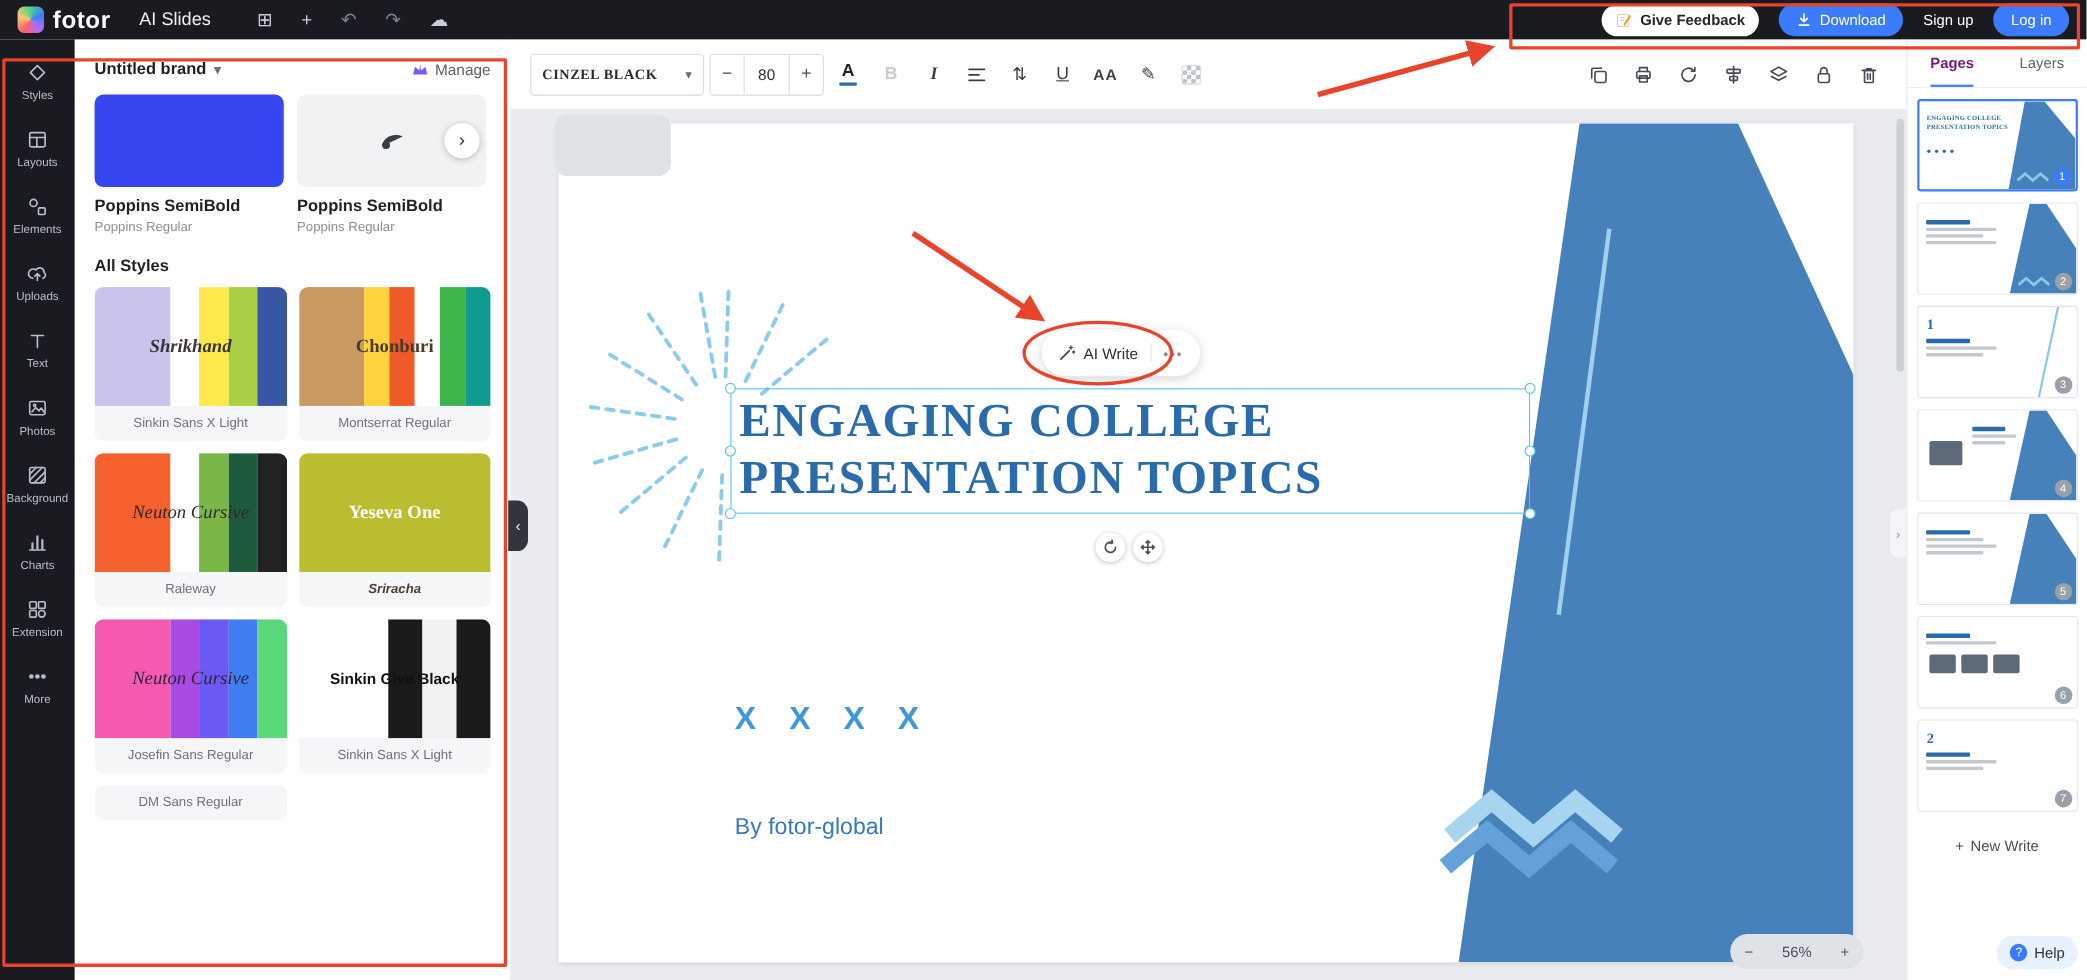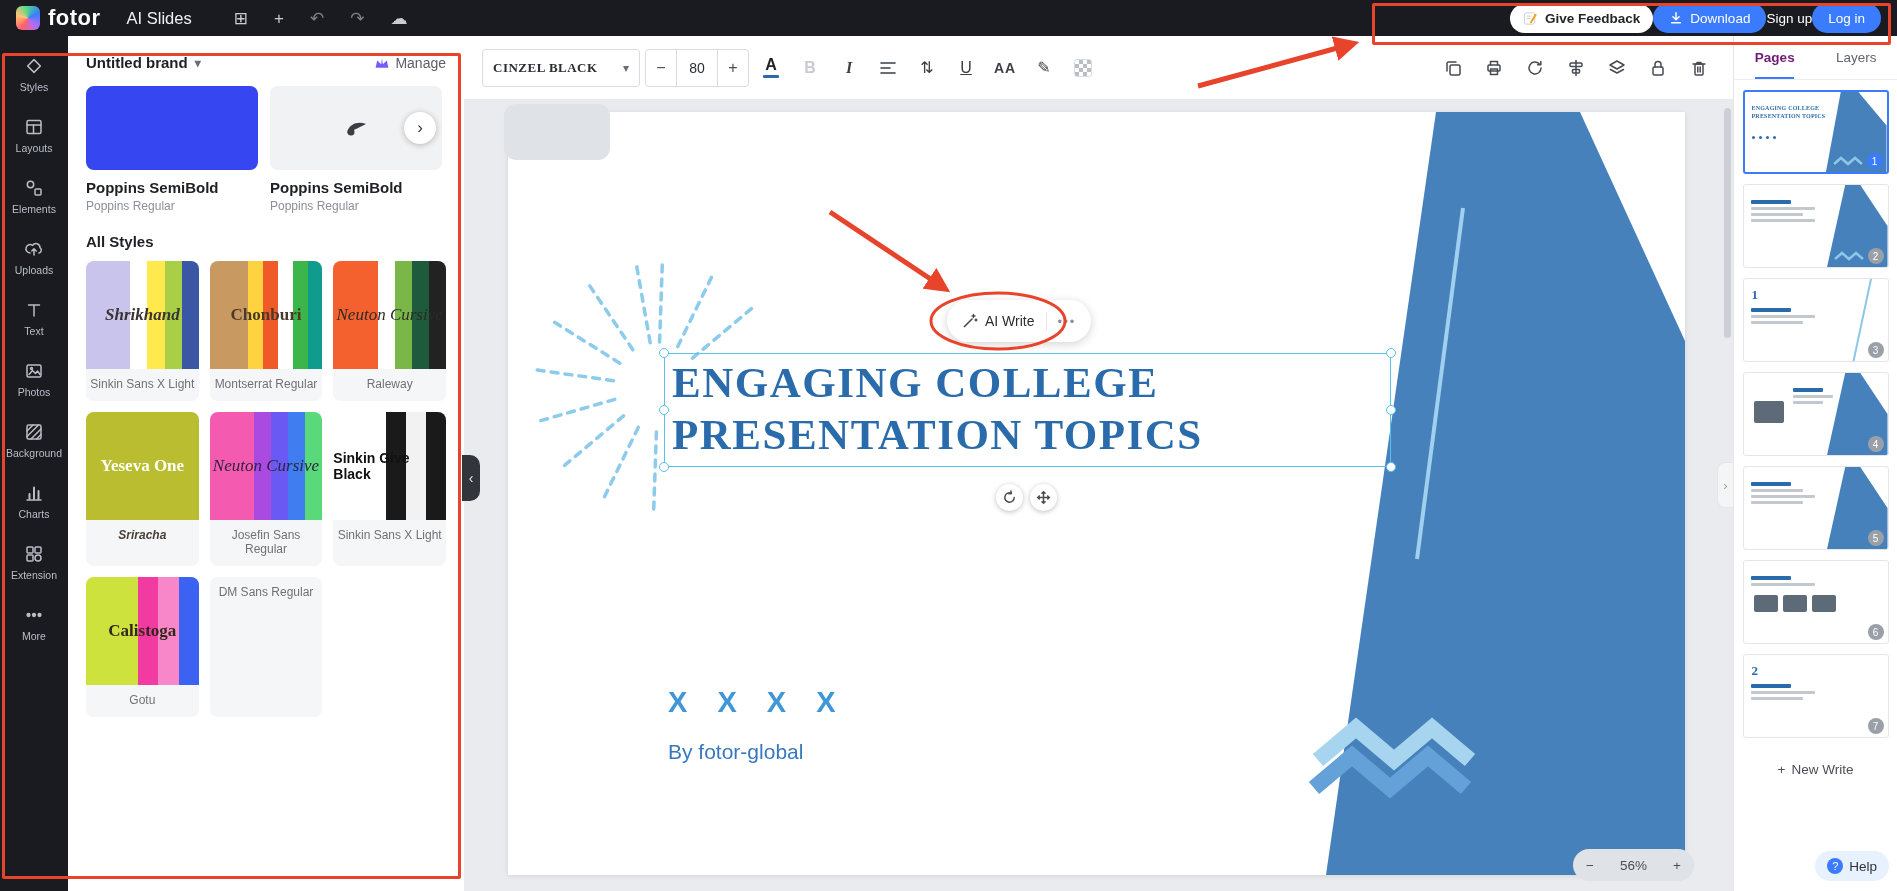--- a/index.html
+++ b/index.html
@@ -8,21 +8,21 @@
 
 
 .topbar{height:36px;background:#191b20;display:flex;align-items:center;padding:0 16px;gap:16px}
 .logo{display:flex;align-items:center;gap:8px}
 .logo-mark{width:24px;height:24px;border-radius:6px;background:conic-gradient(from 210deg,#ff5f6d,#ffc371,#50d88a,#3b7cfe,#b06ef5,#ff5f6d)}
 .logo-text{color:#fff;font-size:22px;font-weight:bold;letter-spacing:.5px}
 .app-title{color:#eef0f3;font-size:16.5px;margin-left:10px}
 .hd-icons{display:flex;gap:26px;margin-left:26px;align-items:center}
 .hd-icon{color:#c9ccd3;font-size:17px;cursor:pointer;line-height:1}
 .hd-icon.dim{color:#7d828c}
-.hd-right{margin-left:auto;display:flex;align-items:center;}
+.hd-right{margin-left:auto;display:flex;align-items:center;gap:18px}
 .feedback-pill{background:#fff;border-radius:15px;height:29px;display:flex;align-items:center;gap:7px;padding:0 13px;font-size:13.5px;color:#23262b;font-weight:bold;cursor:pointer}
 .btn-blue{background:#3b7cfe;color:#fff;border:none;border-radius:16px;height:30px;padding:0 16px;font-size:13.5px;display:flex;align-items:center;gap:7px;font-family:inherit;cursor:pointer}
 .signup{color:#fff;font-size:13.5px;cursor:pointer}
 
 
 .bodyrow{display:flex;height:855px}
 .sidebar{width:68px;background:#191b20;display:flex;flex-direction:column;align-items:center;padding-top:8px;flex:none}
 .sb-item{width:100%;display:flex;flex-direction:column;align-items:center;gap:5px;padding:12px 0;cursor:pointer}
 .sb-item svg{stroke:#b9bdc6;fill:none;stroke-width:1.5;stroke-linecap:round;stroke-linejoin:round}
 .sb-label{font-size:10.5px;color:#b9bdc6}
@@ -33,21 +33,21 @@
 .brand-name{font-size:15px;font-weight:bold;color:#1d2025;display:flex;gap:7px;align-items:center;cursor:pointer}
 .chev{color:#6a6e76;font-size:12px}
 .manage{display:flex;align-items:center;gap:5px;font-size:14px;color:#5c6068;cursor:pointer}
 .brand-cards{display:flex;gap:12px;margin-top:15px;position:relative}
 .brand-card{width:172px;flex:none;cursor:pointer}
 .brand-image{height:84px;border-radius:8px;display:flex;align-items:center;justify-content:center}
 .brand-title{font-size:15px;font-weight:bold;color:#1d2025;margin-top:9px}
 .brand-sub{font-size:12px;color:#8a8f98;margin-top:3px}
 .next-btn{position:absolute;right:10px;top:26px;width:32px;height:32px;border-radius:50%;background:#fff;box-shadow:0 1px 6px rgba(0,0,0,.25);display:flex;align-items:center;justify-content:center;font-size:17px;color:#33363c;cursor:pointer;z-index:3}
 .all-styles{font-size:15px;font-weight:bold;color:#1d2025;margin-top:20px}
-.styles-grid{display:grid;grid-template-columns:1fr 1fr 1fr;gap:11px;margin-top:11px}
+.styles-grid{display:grid;grid-template-columns:1fr 1fr;gap:11px;margin-top:11px}
 .style-card{background:#f5f6f8;border-radius:8px;overflow:hidden;cursor:pointer}
 .style-image{height:108px;position:relative}
 .stripe-row{position:absolute;inset:0;display:flex}
 .stripe-row div{height:100%}
 .style-name{position:absolute;inset:0;display:flex;align-items:center;justify-content:center;font-size:17px}
 .style-sub{font-size:12px;color:#6e7277;text-align:center;padding:8px 4px 10px;background:#f5f6f8}
 .collapse-tab{position:absolute;left:462px;top:455px;width:18px;height:46px;background:#32353c;color:#e8e9ec;border-radius:0 10px 10px 0;display:flex;align-items:center;justify-content:center;font-size:14px;z-index:40;cursor:pointer}
 
 
 .main{flex:1;display:flex;flex-direction:column;min-width:0}
@@ -71,21 +71,21 @@
 .tb-ico svg{stroke:#464a52;fill:none;stroke-width:1.5;stroke-linecap:round;stroke-linejoin:round}
 .tb-right{display:flex;gap:9px;align-items:center}
 
 .canvas{flex:1;position:relative;background:#e9ebef;overflow:hidden}
 .floating-card{position:absolute;left:40px;top:4px;width:106px;height:56px;background:#dfe2e7;border-radius:12px;z-index:6}
 .slide{position:absolute;left:44px;top:12px;width:1177px;height:763px;background:#fff;box-shadow:0 1px 5px rgba(0,0,0,.1);z-index:2;overflow:hidden}
 .deco{position:absolute;inset:0;z-index:1}
 .slide-titlebox{position:absolute;left:156px;top:241px;width:727px;height:114px;border:1.5px solid #58c2e9;padding:3px 0 0 7px;z-index:5}
 .title-line{font-family:"Liberation Serif",serif;font-weight:bold;font-size:43px;line-height:1.22;letter-spacing:1.5px;color:#2a6cab;white-space:nowrap}
 .hdl{position:absolute;width:10px;height:10px;background:#fff;border:1.5px solid #58c2e9;border-radius:50%;z-index:6}
-.x-row{position:absolute;left:160px;top:574px;font-size:29px;font-weight:bold;color:#3f97d8;letter-spacing:11px;z-index:4}
+.x-row{position:absolute;left:160px;top:526px;font-size:29px;font-weight:bold;color:#3f97d8;letter-spacing:11px;z-index:4}
 .byline{position:absolute;left:160px;top:628px;font-size:21px;color:#3778bc;z-index:4}
 .ai-pill{position:absolute;left:439px;top:188px;height:42px;border-radius:21px;background:#fff;box-shadow:0 2px 10px rgba(0,0,0,.18);display:flex;align-items:center;padding:0 15px;gap:11px;z-index:20}
 .ai-btn{display:flex;gap:7px;cursor:pointer}
 .ai-label{font-size:14px;color:#2b2e33}
 .ai-div{width:1px;height:18px;background:#e3e5e9}
 .ai-more{color:#8a8f98;font-size:13px;letter-spacing:1.5px;cursor:pointer}
 .ctl{position:absolute;width:27px;height:27px;border-radius:50%;background:#fff;box-shadow:0 1px 5px rgba(0,0,0,.25);display:flex;align-items:center;justify-content:center;top:372px;z-index:10;cursor:pointer}
 .ctl svg{stroke:#4a4e55;fill:none;stroke-width:1.6;stroke-linecap:round}
 .ctl.rot{left:488px}.ctl.mov{left:522px}
 .zoom-pill{position:absolute;right:39px;bottom:10px;width:121px;height:32px;border-radius:16px;background:#dfe2e7;display:flex;align-items:center;justify-content:space-between;padding:0 13px;color:#4a4e55;font-size:13.5px;z-index:8}
@@ -349,32 +349,20 @@
               <div style="background: rgb(255, 255, 255); flex: 2.6 1 0%;"></div>
               <div style="background: rgb(26, 26, 26); flex: 1 1 0%;"></div>
               <div style="background: rgb(242, 242, 242); flex: 1 1 0%;"></div>
               <div style="background: rgb(26, 26, 26); flex: 1 1 0%;"></div>
             </div>
             <div class="style-name" style="font-size: 14px; color: rgb(17, 17, 17); font-family: &quot;Liberation Sans&quot;, sans-serif; font-style: normal; font-weight: 700;">Sinkin Give Black</div>
           </div>
         <div class="style-sub">Sinkin Sans X Light</div>
       </div>
       <div class="style-card">
-        <div class="style-image">
-            <div class="stripe-row">
-              <div style="background: rgb(205, 226, 60); flex: 2.6 1 0%;"></div>
-              <div style="background: rgb(242, 59, 160); flex: 1 1 0%;"></div>
-              <div style="background: rgb(247, 135, 201); flex: 1 1 0%;"></div>
-              <div style="background: rgb(59, 98, 240); flex: 1 1 0%;"></div>
-            </div>
-            <div class="style-name" style="color: rgb(51, 38, 26); font-family: &quot;Liberation Serif&quot;, serif; font-style: normal; font-weight: 700;">Calistoga</div>
-          </div>
-        <div class="style-sub">Gotu</div>
-      </div>
-      <div class="style-card">
         <div class="style-sub">DM Sans Regular</div>
       </div>
     </div>
   </aside>
 
   <main class="main">
     <div class="toolbar">
       <div class="font-select">
         <span class="font-name">Cinzel Black</span>
         <span class="chev">▾</span>

